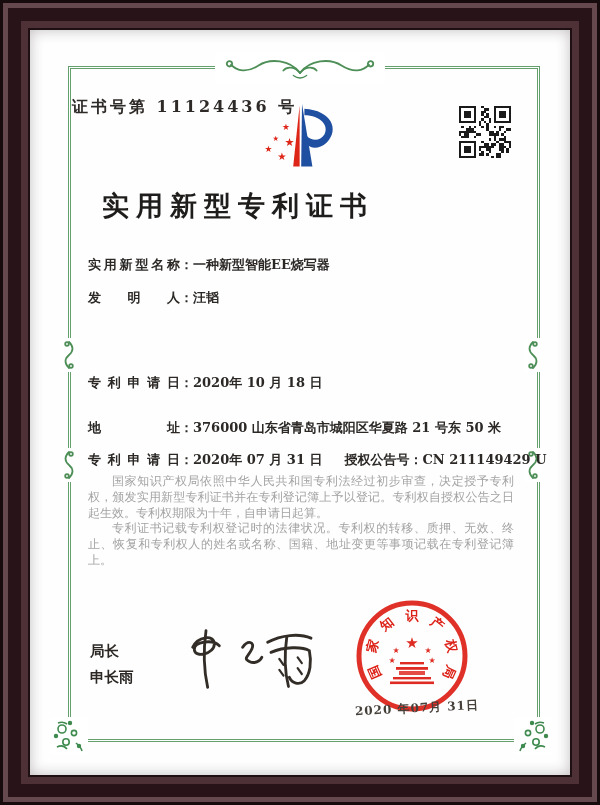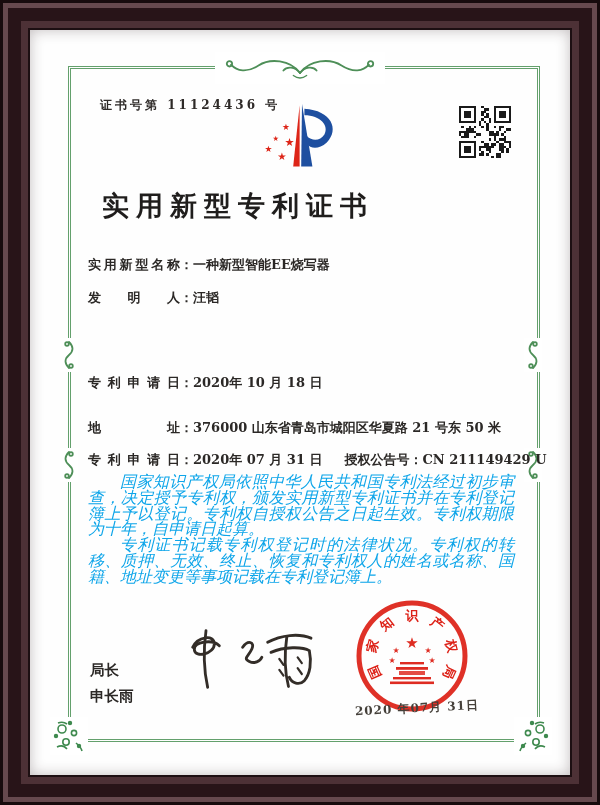--- a/index.html
+++ b/index.html
@@ -10,32 +10,32 @@
                 0 0 0 27px #66494e,0 0 0 30px #170b0d;}
   .paper::after{content:"";position:absolute;inset:0;pointer-events:none;
      box-shadow:inset 0 0 14px rgba(40,20,24,.28);}
   .stage{position:absolute;inset:0;}
   
   .green-border{position:absolute;left:68px;top:66px;width:466px;height:670px;
      border:3px double #63a06c;}
   .orn{position:absolute;background:#fff;display:flex;align-items:center;justify-content:center;}
   .orn svg{display:block;}
   
-  .certno{position:absolute;left:100px;top:97px;font-size:12px;letter-spacing:3px;color:#2e2a28;font-weight:600;text-align:right;}
+  .certno{position:absolute;left:72px;top:97px;font-size:16px;letter-spacing:3px;color:#2e2a28;font-weight:600;text-align:right;}
   .title{position:absolute;left:0;top:188px;width:476px;text-align:center;
      font-size:27px;font-weight:700;letter-spacing:7px;color:#1f1d1c;}
   .row{position:absolute;left:88px;width:440px;font-size:13px;color:#2b2826;font-weight:600;white-space:nowrap;}
   .flabel{display:inline-block;width:92px;text-align:justify;text-align-last:justify;vertical-align:top;}
   .colon{display:inline-block;}
   .fvalue{display:inline-block;}
   .grant2{display:inline-block;margin-left:22px;}
-  .paras{position:absolute;left:88px;top:474px;width:426px;font-size:16px;line-height:15.8px;
-     color:#0ea5e9;text-align:justify;font-style:italic;}
+  .paras{position:absolute;left:88px;top:474px;width:426px;font-size:12px;line-height:15.8px;
+     color:#a3a3a3;text-align:justify;}
   .paras p{margin:0;text-indent:2em;}
-  .director{position:absolute;left:90px;top:638px;font-size:14.5px;color:#2b2826;font-weight:600;line-height:26px;margin-top:19px;}
+  .director{position:absolute;left:90px;top:638px;font-size:14.5px;color:#2b2826;font-weight:600;line-height:26px;}
   .sig{position:absolute;left:176px;top:620px;}
   
   .seal{position:absolute;left:352px;top:596px;width:120px;height:120px;}
   .seal svg{position:absolute;inset:0;}
   .seal .sch{position:absolute;font-size:13px;font-weight:700;color:#dd2117;
      transform-origin:center;white-space:pre;}
   .seal-date{position:absolute;left:352px;top:700px;width:130px;text-align:center;
      font-size:12px;font-weight:600;color:#45403a;letter-spacing:1px;transform:rotate(-3deg);white-space:nowrap;}
   .logo{position:absolute;left:258px;top:96px;}
   .qr{position:absolute;left:459px;top:106px;width:52px;height:52px;}

